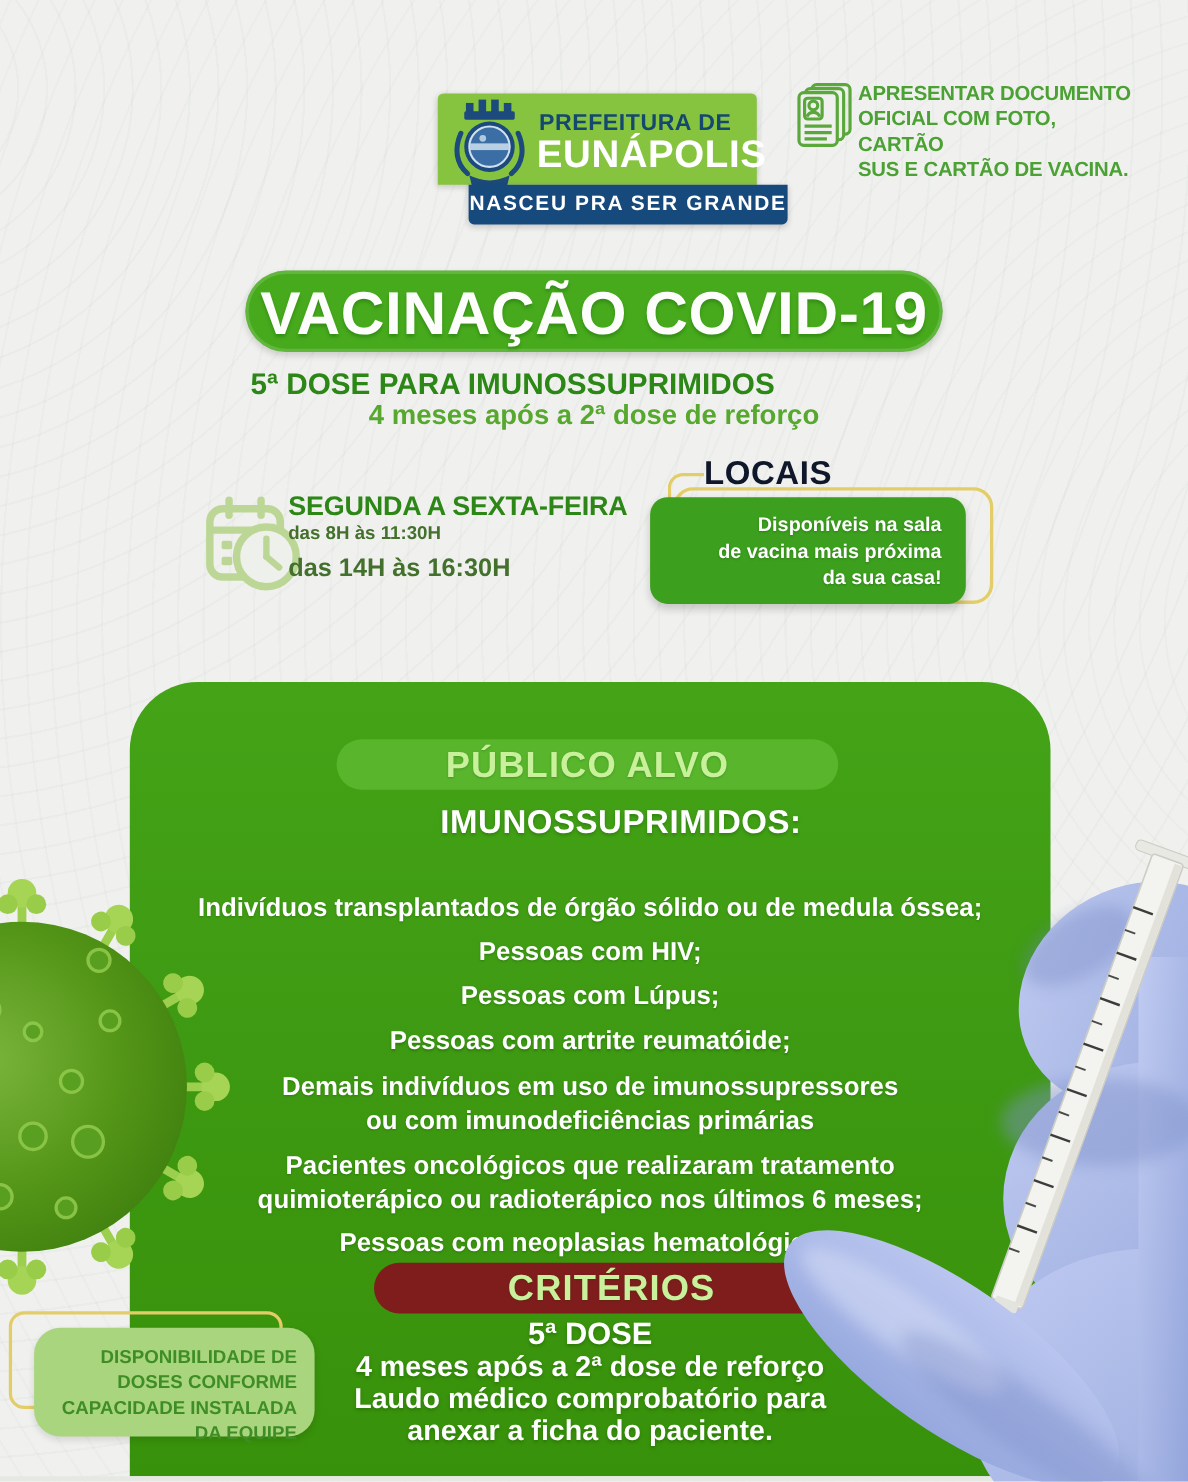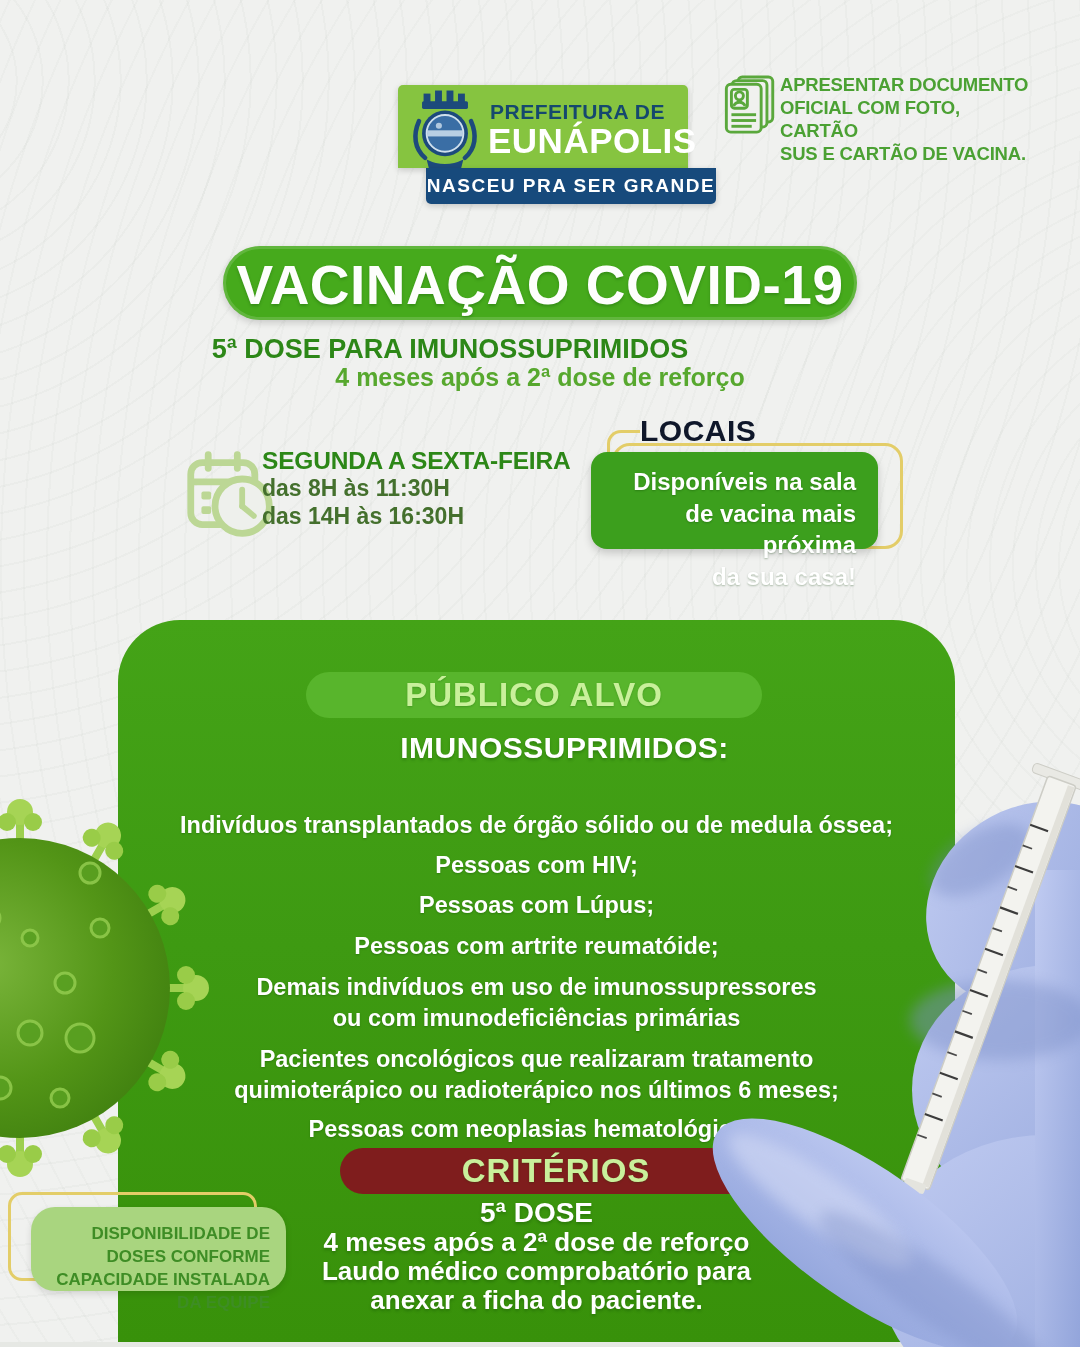--- a/index.html
+++ b/index.html
@@ -20,32 +20,32 @@
   .logo-org2{left:488px;top:121px;font-size:35px;font-weight:800;color:#ffffff;letter-spacing:.5px;}
   .logo-navy{left:398px;top:168px;width:290px;height:36px;background:#174a7c;border-radius:0 0 5px 5px;
     color:#fff;font-size:19px;font-weight:800;letter-spacing:1.5px;text-align:center;line-height:36px;box-shadow:0 2px 6px rgba(0,0,0,.18);margin-left:28px;}
   
   .notice-text{left:780px;top:73px;width:250px;font-size:18.5px;font-weight:800;color:#4ba133;line-height:1.25;letter-spacing:-.2px;}
   
   .title-pill{left:223px;top:246px;width:634px;height:74px;background:#46aa1c;border-radius:42px;
     box-shadow:0 3px 7px rgba(0,0,0,.16), inset 0 0 0 3px rgba(255,255,255,.15);
     text-align:center;line-height:79px;font-size:55px;font-weight:800;color:#fdfefc;letter-spacing:.5px;
     text-shadow:0 2px 3px rgba(0,60,0,.25);}
-  .subtitle{left:0;width:900px;top:334px;text-align:center;font-size:27px;font-weight:800;color:#2c8717;}
+  .subtitle{left:16px;width:900px;top:334px;text-align:center;font-size:27px;font-weight:800;color:#2c8717;}
   .subtitle-note{left:0;width:1080px;top:363px;text-align:center;font-size:25px;font-weight:700;color:#57a82e;}
   
   .sched-days{left:262px;top:447px;font-size:24.5px;font-weight:800;color:#2c8717;letter-spacing:-.2px;}
-  .sched-line1{left:262px;top:475px;font-size:23px;font-weight:700;color:#44702d;}
+  .sched-line1{left:262px;top:475px;font-size:17px;font-weight:700;color:#44702d;}
   .sched-line2{left:262px;top:503px;font-size:23px;font-weight:700;color:#44702d;}
   
   .locais-bracket{left:607px;top:430px;width:30px;height:30px;border-left:3px solid #e3cd68;border-top:3px solid #e3cd68;border-top-left-radius:14px;}
   .locais-heading{left:640px;top:414px;font-size:30px;font-weight:800;color:#0f172a;letter-spacing:.5px;}
   .locais-outline{left:612px;top:443px;width:285px;height:100px;border:3px solid #e3cd68;border-radius:18px;}
   .locais-box{left:591px;top:452px;width:287px;height:97px;background:#3c9f1d;border-radius:16px;
-    box-shadow:0 4px 8px rgba(0,0,0,.18);color:#fff;font-size:24px;font-weight:700;line-height:1.32;
+    box-shadow:0 4px 8px rgba(0,0,0,.18);color:#fff;font-size:18px;font-weight:700;line-height:1.32;
     text-align:right;padding:14px 22px 0 0;box-sizing:border-box;text-shadow:0 1px 2px rgba(10,60,0,.3);}
   
   .panel{left:118px;top:620px;width:837px;height:722px;border-radius:62px 62px 0 0;
     background:linear-gradient(180deg,#44a317 0%, #3e9a12 45%, #38910a 100%);z-index:1;}
   .publico-pill{left:306px;top:672px;width:456px;height:46px;background:#58b52c;border-radius:26px;z-index:2;
     text-align:center;line-height:46px;font-size:33px;font-weight:800;color:#c9f09b;letter-spacing:1px;
     text-shadow:0 1px 2px rgba(0,70,0,.25);}
   .publico-sub{left:118px;width:837px;top:731px;text-align:center;font-size:30px;font-weight:800;color:#fff;z-index:2;
     letter-spacing:.5px;text-shadow:0 2px 3px rgba(10,60,0,.3);padding-left:28px;}
   .item{left:128px;width:817px;text-align:center;font-size:23.5px;font-weight:700;color:#fff;line-height:31px;z-index:2;
@@ -53,21 +53,21 @@
   .i0{top:786px;} .i1{top:826px;} .i2{top:866px;} .i3{top:907px;} .i4{top:948px;} .i5{top:1020px;} .i6{top:1090px;}
   .criterios-pill{left:340px;top:1148px;width:432px;height:46px;background:#7f1d1d;border-radius:26px;z-index:2;
     text-align:center;line-height:46px;font-size:33px;font-weight:800;color:#c9f09b;letter-spacing:1px;
     text-shadow:0 1px 2px rgba(0,70,0,.25);}
   .criterios-dose{left:118px;width:837px;top:1197px;text-align:center;font-size:28px;font-weight:800;color:#fff;z-index:2;
     text-shadow:0 2px 3px rgba(10,60,0,.3);}
   .criterios-details{left:118px;width:837px;top:1228px;text-align:center;font-size:26px;font-weight:700;color:#fff;line-height:29px;z-index:2;
     text-shadow:0 2px 3px rgba(10,60,0,.3);}
   
   .avail-outline{left:8px;top:1192px;width:243px;height:83px;border:3px solid #e3cd68;border-radius:14px;z-index:3;}
-  .avail-box{left:31px;top:1207px;width:255px;height:84px;background:#a9d57f;border-radius:24px;z-index:4;
+  .avail-box{left:31px;top:1207px;width:255px;height:99px;background:#a9d57f;border-radius:24px;z-index:4;
     box-shadow:0 3px 7px rgba(0,0,0,.12);
     color:#3e8d25;font-size:17px;font-weight:800;line-height:1.35;text-align:right;
     padding:16px 16px 0 0;box-sizing:border-box;}
   
   .virus{left:-120px;top:798px;width:340px;height:380px;z-index:3;}
   .hand{left:700px;top:730px;width:380px;height:617px;z-index:6;}
   .notice-icon{left:722px;top:74px;width:58px;height:64px;}
   .sched-icon{left:183px;top:447px;width:97px;height:97px;}
   .crest{left:406px;top:89px;width:78px;height:88px;}
   .bottom-strip{left:0;top:1342px;width:1080px;height:5px;background:#e6e8e4;z-index:5;}

